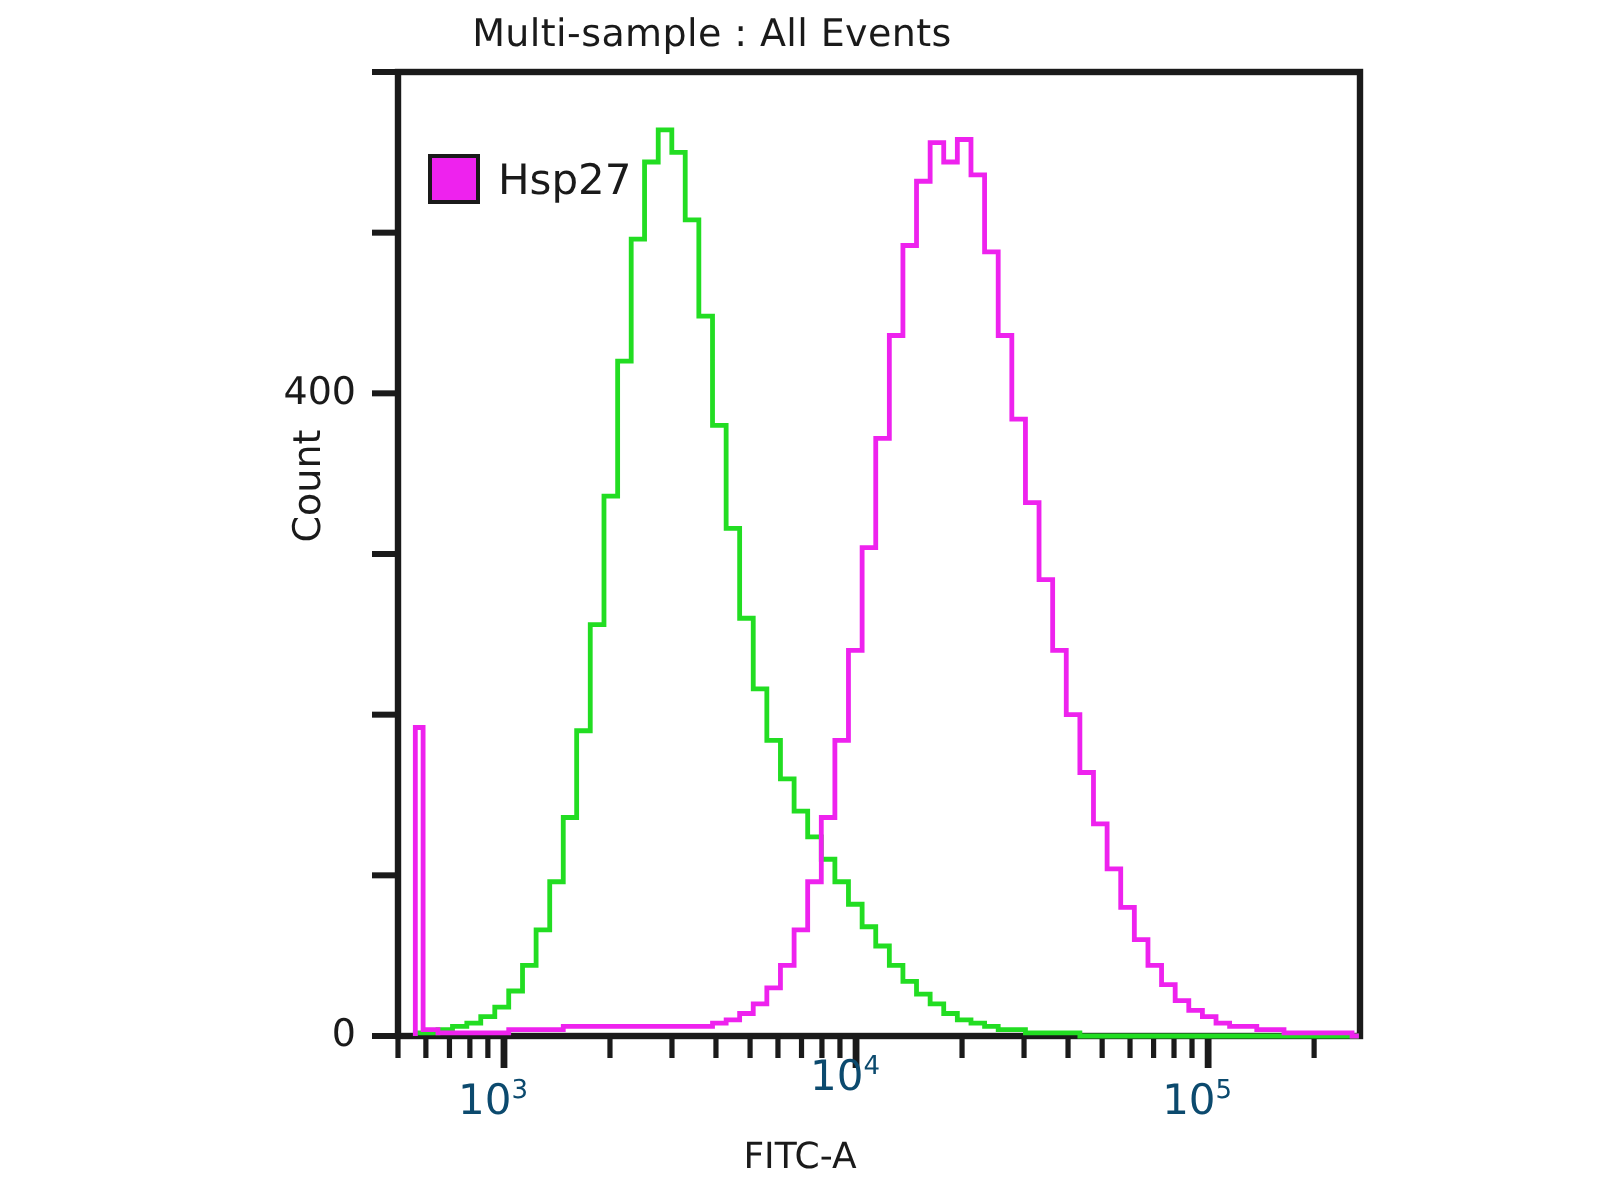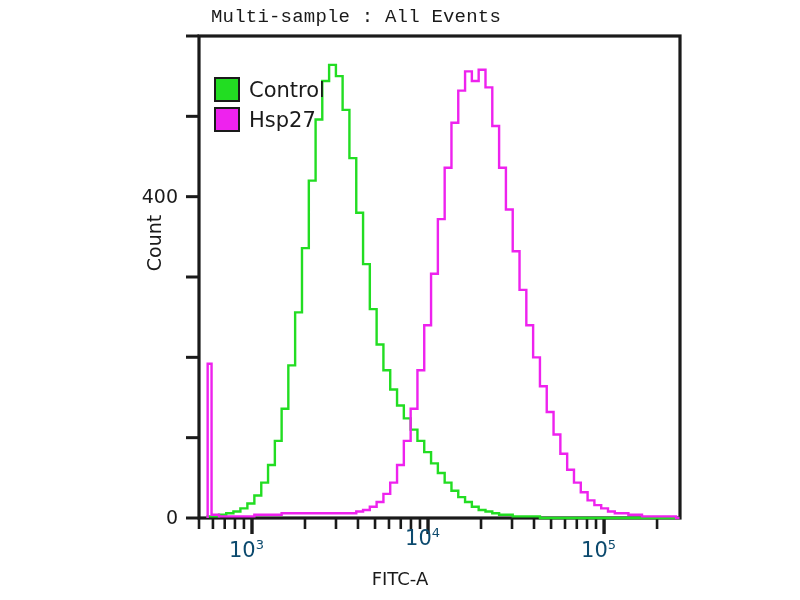--- a/index.html
+++ b/index.html
@@ -22,21 +22,20 @@
   #chart-title {
     position: absolute;
     left: 0;
     top: 6px;
     width: 712px;
     text-align: center;
     font-size: 19px;
     color: #1a1a1a;
     letter-spacing: 0.2px;
     white-space: nowrap;
-    font-family: Liberation Mono, monospace;
   }
   #plot-svg {
     position: absolute;
     left: 0;
     top: 0;
   }
   #legend {
     position: absolute;
     left: 214px;
     top: 76px;
@@ -145,24 +144,20 @@
         <line x1="657.0565488884151" y1="518" x2="657.0565488884151" y2="529" stroke="#1a1a1a" stroke-width="2.6"></line>
       </g>
     <g id="series-layer">
         <path d="M 207.66 518.00 L 207.66 516.39 L 211.55 516.39 L 211.55 516.39 L 215.45 516.39 L 218.98 516.39 L 218.98 514.79 L 222.51 514.79 L 226.25 514.79 L 226.25 513.18 L 230.00 513.18 L 233.41 513.18 L 233.41 511.57 L 236.82 511.57 L 240.38 511.57 L 240.38 508.36 L 243.94 508.36 L 247.39 508.36 L 247.39 503.54 L 250.84 503.54 L 254.36 503.54 L 254.36 495.51 L 257.88 495.51 L 261.26 495.51 L 261.26 482.65 L 264.65 482.65 L 268.05 482.65 L 268.05 464.98 L 271.46 464.98 L 274.86 464.98 L 274.86 440.88 L 278.26 440.88 L 281.63 440.88 L 281.63 408.75 L 285.00 408.75 L 288.33 408.75 L 288.33 365.37 L 291.65 365.37 L 295.13 365.37 L 295.13 312.35 L 298.61 312.35 L 301.99 312.35 L 301.99 248.08 L 305.37 248.08 L 308.82 248.08 L 308.82 180.60 L 312.27 180.60 L 315.60 180.60 L 315.60 119.55 L 318.92 119.55 L 322.28 119.55 L 322.28 80.99 L 325.63 80.99 L 329.11 80.99 L 329.11 64.92 L 332.60 64.92 L 335.91 64.92 L 335.91 76.17 L 339.23 76.17 L 342.61 76.17 L 342.61 109.91 L 346.00 109.91 L 349.42 109.91 L 349.42 158.11 L 352.84 158.11 L 356.26 158.11 L 356.26 212.73 L 359.68 212.73 L 363.07 212.73 L 363.07 264.15 L 366.47 264.15 L 369.82 264.15 L 369.82 309.13 L 373.18 309.13 L 376.62 309.13 L 376.62 344.48 L 380.07 344.48 L 383.42 344.48 L 383.42 370.19 L 386.78 370.19 L 390.22 370.19 L 390.22 389.47 L 393.67 389.47 L 397.05 389.47 L 397.05 405.53 L 400.43 405.53 L 403.84 405.53 L 403.84 418.39 L 407.25 418.39 L 410.65 418.39 L 410.65 429.63 L 414.06 429.63 L 417.44 429.63 L 417.44 440.88 L 420.82 440.88 L 424.23 440.88 L 424.23 452.13 L 427.65 452.13 L 431.06 452.13 L 431.06 463.37 L 434.48 463.37 L 437.87 463.37 L 437.87 473.01 L 441.26 473.01 L 444.67 473.01 L 444.67 482.65 L 448.09 482.65 L 451.46 482.65 L 451.46 490.69 L 454.84 490.69 L 458.26 490.69 L 458.26 497.11 L 461.68 497.11 L 465.07 497.11 L 465.07 501.93 L 468.46 501.93 L 471.86 501.93 L 471.86 506.75 L 475.27 506.75 L 478.67 506.75 L 478.67 509.97 L 482.08 509.97 L 485.49 509.97 L 485.49 511.57 L 488.90 511.57 L 492.29 511.57 L 492.29 513.18 L 495.69 513.18 L 499.10 513.18 L 499.10 514.79 L 502.51 514.79 L 505.91 514.79 L 505.91 514.79 L 509.32 514.79 L 512.72 514.79 L 512.72 516.39 L 516.11 516.39 L 519.52 516.39 L 519.52 516.39 L 522.93 516.39 L 526.33 516.39 L 526.33 516.39 L 529.73 516.39 L 533.13 516.39 L 533.13 516.39 L 536.53 516.39 L 539.94 516.39 L 539.94 518.00 L 543.34 518.00 L 546.74 518.00 L 546.74 518.00 L 550.15 518.00 L 553.55 518.00 L 553.55 518.00 L 556.96 518.00 L 560.36 518.00 L 560.36 518.00 L 563.76 518.00 L 567.17 518.00 L 567.17 518.00 L 570.58 518.00 L 573.98 518.00 L 573.98 518.00 L 577.38 518.00 L 580.78 518.00 L 580.78 518.00 L 584.18 518.00 L 587.59 518.00 L 587.59 518.00 L 590.99 518.00 L 594.39 518.00 L 594.39 518.00 L 597.80 518.00 L 601.20 518.00 L 601.20 518.00 L 604.60 518.00 L 608.01 518.00 L 608.01 518.00 L 611.42 518.00 L 614.81 518.00 L 614.81 518.00 L 618.19 518.00 L 621.60 518.00 L 621.60 518.00 L 625.00 518.00 L 628.39 518.00 L 628.39 518.00 L 631.78 518.00 L 635.19 518.00 L 635.19 518.00 L 638.60 518.00 L 642.00 518.00 L 642.00 518.00 L 645.39 518.00 L 648.80 518.00 L 648.80 518.00 L 652.20 518.00 L 655.61 518.00 L 655.61 518.00 L 659.02 518.00 L 662.42 518.00 L 662.42 518.00 L 665.82 518.00 L 669.23 518.00 L 669.23 518.00 L 672.63 518.00 L 676.03 518.00 L 676.03 518.00 L 679.43 518.00" fill="none" stroke="#22dd22" stroke-width="2.4" stroke-linejoin="miter" stroke-linecap="butt"></path>
         <path d="M 207.66 518.00 L 207.66 363.76 L 211.55 363.76 L 211.55 514.79 L 215.45 514.79 L 218.98 514.79 L 218.98 516.39 L 222.51 516.39 L 226.25 516.39 L 226.25 516.39 L 230.00 516.39 L 233.41 516.39 L 233.41 516.39 L 236.82 516.39 L 240.38 516.39 L 240.38 516.39 L 243.94 516.39 L 247.39 516.39 L 247.39 516.39 L 250.84 516.39 L 254.36 516.39 L 254.36 514.79 L 257.88 514.79 L 261.26 514.79 L 261.26 514.79 L 264.65 514.79 L 268.05 514.79 L 268.05 514.79 L 271.46 514.79 L 274.86 514.79 L 274.86 514.79 L 278.26 514.79 L 281.63 514.79 L 281.63 513.18 L 285.00 513.18 L 288.33 513.18 L 288.33 513.18 L 291.65 513.18 L 295.13 513.18 L 295.13 513.18 L 298.61 513.18 L 301.99 513.18 L 301.99 513.18 L 305.37 513.18 L 308.82 513.18 L 308.82 513.18 L 312.27 513.18 L 315.60 513.18 L 315.60 513.18 L 318.92 513.18 L 322.28 513.18 L 322.28 513.18 L 325.63 513.18 L 329.11 513.18 L 329.11 513.18 L 332.60 513.18 L 335.91 513.18 L 335.91 513.18 L 339.23 513.18 L 342.61 513.18 L 342.61 513.18 L 346.00 513.18 L 349.42 513.18 L 349.42 513.18 L 352.84 513.18 L 356.26 513.18 L 356.26 511.57 L 359.68 511.57 L 363.07 511.57 L 363.07 509.97 L 366.47 509.97 L 369.82 509.97 L 369.82 506.75 L 373.18 506.75 L 376.62 506.75 L 376.62 501.93 L 380.07 501.93 L 383.42 501.93 L 383.42 493.90 L 386.78 493.90 L 390.22 493.90 L 390.22 482.65 L 393.67 482.65 L 397.05 482.65 L 397.05 464.98 L 400.43 464.98 L 403.84 464.98 L 403.84 440.88 L 407.25 440.88 L 410.65 440.88 L 410.65 408.75 L 414.06 408.75 L 417.44 408.75 L 417.44 370.19 L 420.82 370.19 L 424.23 370.19 L 424.23 325.20 L 427.65 325.20 L 431.06 325.20 L 431.06 273.79 L 434.48 273.79 L 437.87 273.79 L 437.87 219.16 L 441.26 219.16 L 444.67 219.16 L 444.67 167.75 L 448.09 167.75 L 451.46 167.75 L 451.46 122.76 L 454.84 122.76 L 458.26 122.76 L 458.26 90.63 L 461.68 90.63 L 465.07 90.63 L 465.07 71.35 L 468.46 71.35 L 471.86 71.35 L 471.86 80.99 L 475.27 80.99 L 478.67 80.99 L 478.67 69.74 L 482.08 69.74 L 485.49 69.74 L 485.49 87.41 L 488.90 87.41 L 492.29 87.41 L 492.29 125.97 L 495.69 125.97 L 499.10 125.97 L 499.10 167.75 L 502.51 167.75 L 505.91 167.75 L 505.91 209.52 L 509.32 209.52 L 512.72 209.52 L 512.72 251.29 L 516.11 251.29 L 519.52 251.29 L 519.52 289.85 L 522.93 289.85 L 526.33 289.85 L 526.33 325.20 L 529.73 325.20 L 533.13 325.20 L 533.13 357.33 L 536.53 357.33 L 539.94 357.33 L 539.94 386.25 L 543.34 386.25 L 546.74 386.25 L 546.74 411.96 L 550.15 411.96 L 553.55 411.96 L 553.55 434.45 L 556.96 434.45 L 560.36 434.45 L 560.36 453.73 L 563.76 453.73 L 567.17 453.73 L 567.17 469.80 L 570.58 469.80 L 573.98 469.80 L 573.98 482.65 L 577.38 482.65 L 580.78 482.65 L 580.78 492.29 L 584.18 492.29 L 587.59 492.29 L 587.59 500.33 L 590.99 500.33 L 594.39 500.33 L 594.39 505.15 L 597.80 505.15 L 601.20 505.15 L 601.20 508.36 L 604.60 508.36 L 608.01 508.36 L 608.01 511.57 L 611.42 511.57 L 614.81 511.57 L 614.81 513.18 L 618.19 513.18 L 621.60 513.18 L 621.60 513.18 L 625.00 513.18 L 628.39 513.18 L 628.39 514.79 L 631.78 514.79 L 635.19 514.79 L 635.19 514.79 L 638.60 514.79 L 642.00 514.79 L 642.00 516.39 L 645.39 516.39 L 648.80 516.39 L 648.80 516.39 L 652.20 516.39 L 655.61 516.39 L 655.61 516.39 L 659.02 516.39 L 662.42 516.39 L 662.42 516.39 L 665.82 516.39 L 669.23 516.39 L 669.23 516.39 L 672.63 516.39 L 676.03 516.39 L 676.03 518.00 L 679.43 518.00" fill="none" stroke="#ee22ee" stroke-width="2.4" stroke-linejoin="miter" stroke-linecap="butt"></path>
       </g>
   </svg>
 
   <div id="legend">
     <div class="legend-row">
-      <span class="legend-swatch" style="background:#22dd22"></span>
-      <span class="legend-label">Control</span>
-    </div>
-    <div class="legend-row">
       <span class="legend-swatch" style="background:#ee22ee"></span>
       <span class="legend-label">Hsp27</span>
     </div>
   </div>
 
   <div id="y-axis-title">Count</div>
   <div id="x-axis-title">FITC-A</div>
 
   <div id="tick-label-layer">
       <div class="ytick-label" style="left: 132px; width: 46px; top: 506px;">0</div>

